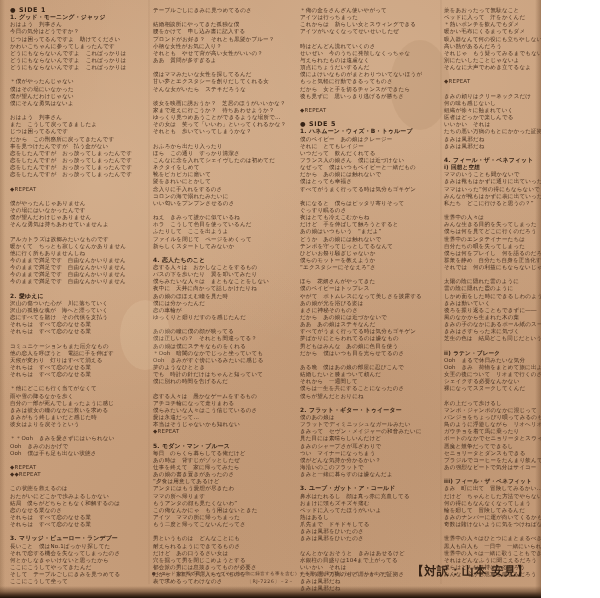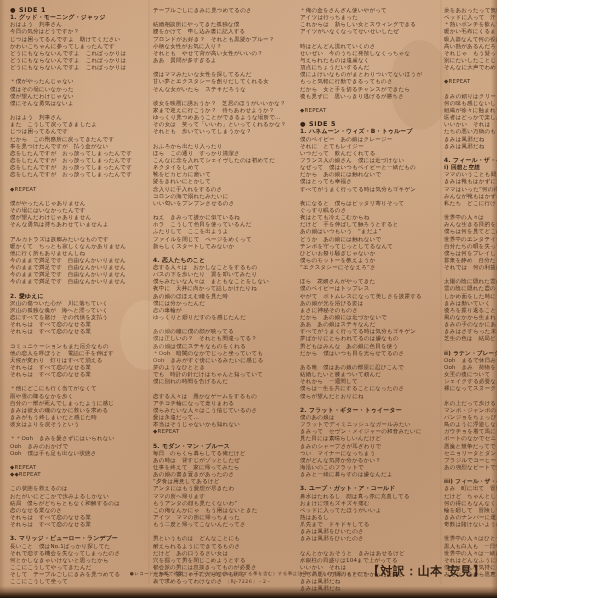--- a/index.html
+++ b/index.html
@@ -1,18 +1,18 @@
 <!DOCTYPE html>
 <html><head>
 <meta charset="utf-8">
 <style>
   html,body{margin:0;padding:0;}
   body{font-family:"DejaVu Sans",sans-serif;}
   #sheet{
-    position:relative;width:497px;height:598px;overflow:hidden;
+    position:relative;width:541px;height:598px;overflow:hidden;
     background:
       radial-gradient(circle at 18% 30%, rgba(255,235,205,0.18), rgba(0,0,0,0) 40%),
       radial-gradient(circle at 70% 12%, rgba(255,240,215,0.15), rgba(0,0,0,0) 45%),
       radial-gradient(circle at 85% 75%, rgba(120,80,50,0.12), rgba(0,0,0,0) 50%),
       radial-gradient(circle at 40% 90%, rgba(130,90,55,0.10), rgba(0,0,0,0) 45%),
       linear-gradient(100deg, rgba(150,110,75,0.10) 0%, rgba(0,0,0,0) 18%),
       var(--paper,#c9a07d);
   }
   .stain{position:absolute;border-radius:50%;pointer-events:none;}
   .col{position:absolute;top:7px;white-space:nowrap;}

